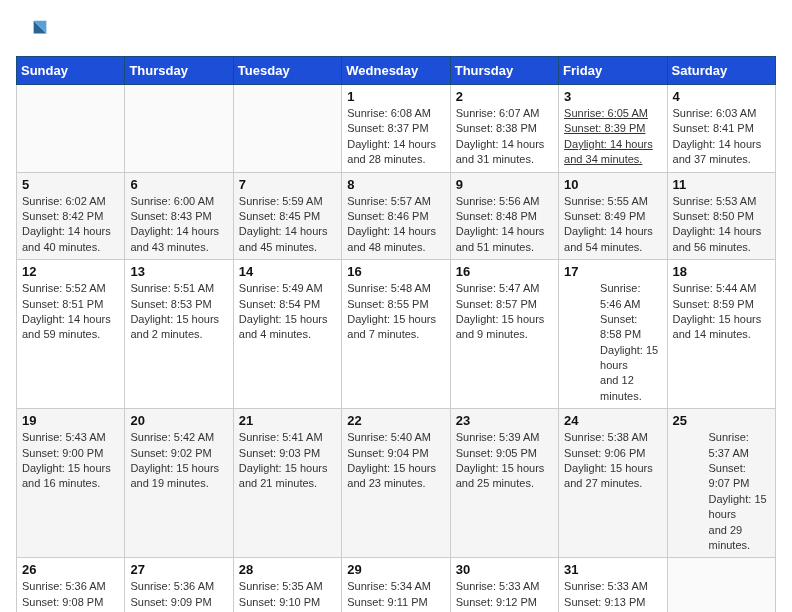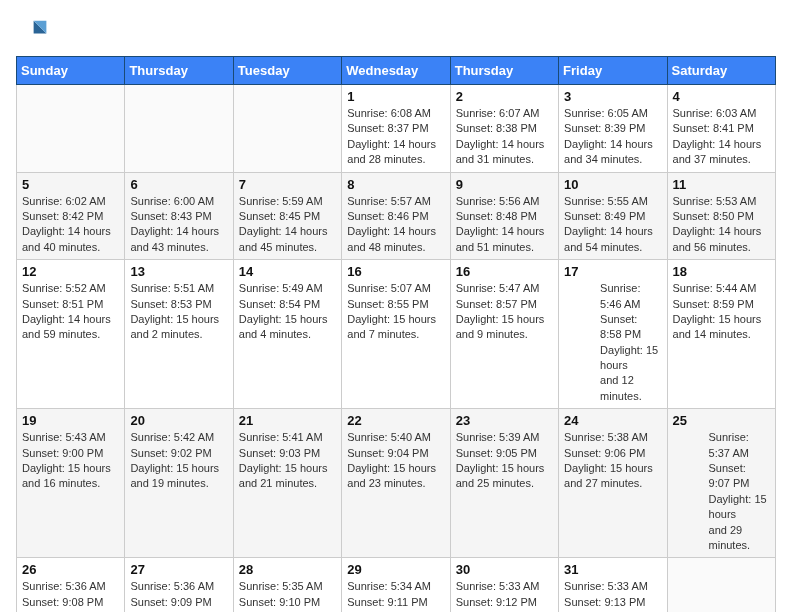--- a/index.html
+++ b/index.html
@@ -45,21 +45,21 @@
     .calendar-subtitle {
       font-size: 14px;
       color: #333;
     }
     table {
       width: 100%;
       border-collapse: collapse;
       border: 1px solid #ccc;
     }
     th {
-      background: #3b82f6;
+      background: #1d4ed8;
       color: #fff;
       font-size: 13px;
       font-weight: bold;
       padding: 6px 4px;
       text-align: left;
       border: 1px solid #1a4a76;
     }
     td {
       border: 1px solid #ccc;
       vertical-align: top;
@@ -136,21 +136,21 @@
         </td>
         <td>
           <div class="day-num">2</div>
           <div class="day-info" style="white-space: pre-line;">Sunrise: 6:07 AM
 Sunset: 8:38 PM
 Daylight: 14 hours
 and 31 minutes.</div>
         </td>
         <td>
           <div class="day-num">3</div>
-          <div class="day-info" style="white-space: pre-line;">Sunrise: 6:05 AM
+          <div class="day-info" style="white-space: pre-line; text-decoration: underline;">Sunrise: 6:05 AM
 Sunset: 8:39 PM
 Daylight: 14 hours
 and 34 minutes.</div>
         </td>
         <td>
           <div class="day-num">4</div>
           <div class="day-info" style="white-space: pre-line;">Sunrise: 6:03 AM
 Sunset: 8:41 PM
 Daylight: 14 hours
 and 37 minutes.</div>
@@ -224,21 +224,21 @@
         </td>
         <td>
           <div class="day-num">14</div>
           <div class="day-info" style="white-space: pre-line;">Sunrise: 5:49 AM
 Sunset: 8:54 PM
 Daylight: 15 hours
 and 4 minutes.</div>
         </td>
         <td>
           <div class="day-num">16</div>
-          <div class="day-info" style="white-space: pre-line;">Sunrise: 5:07 AM
+          <div class="day-info" style="white-space: pre-line;">Sunrise: 5:48 AM
 Sunset: 8:55 PM
 Daylight: 15 hours
 and 7 minutes.</div>
         </td>
         <td>
           <div class="day-num">16</div>
           <div class="day-info" style="white-space: pre-line;">Sunrise: 5:47 AM
 Sunset: 8:57 PM
 Daylight: 15 hours
 and 9 minutes.</div>

